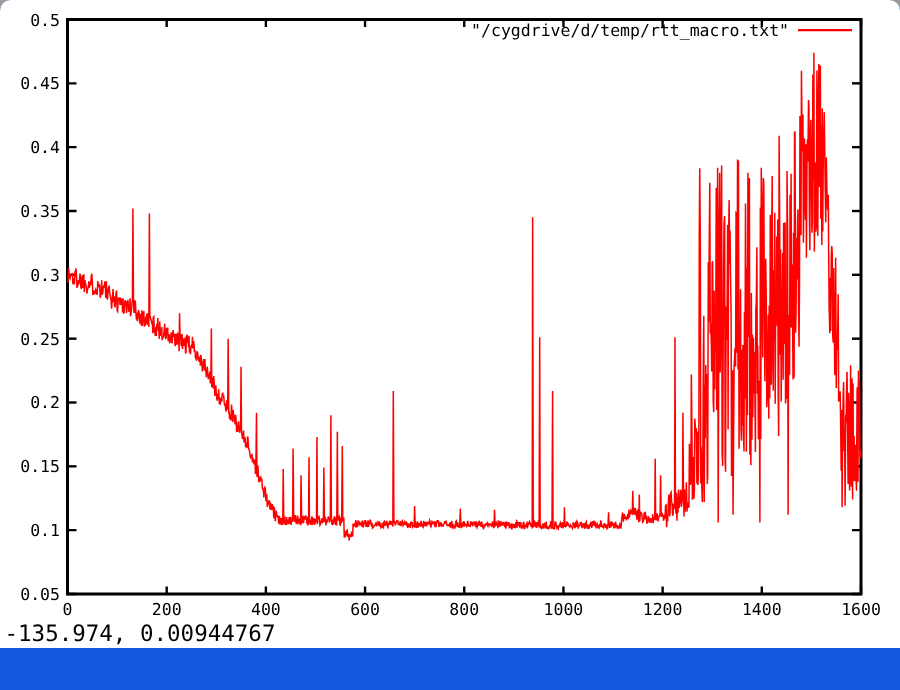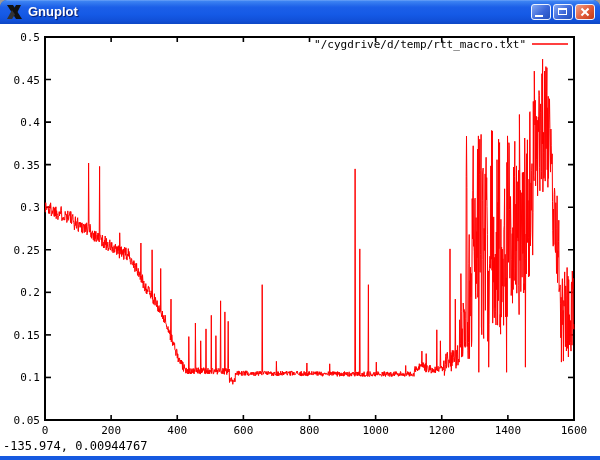--- a/index.html
+++ b/index.html
@@ -19,53 +19,34 @@
   .glyph-min{position:absolute;left:3px;bottom:2px;width:8px;height:2px;background:#fff;}
   .glyph-max{position:absolute;left:4px;top:3px;width:9px;height:7px;box-sizing:border-box;
              border:1px solid #fff;border-top-width:2px;}
   .glyph-close{position:absolute;left:0;top:0;width:100%;height:100%;}
   .glyph-close:before,.glyph-close:after{content:"";position:absolute;left:4px;top:6px;width:10px;height:2px;background:#fff;}
   .glyph-close:before{transform:rotate(45deg);} .glyph-close:after{transform:rotate(-45deg);}
   
   .client{height:432px;background:#fff;}
   .client svg{display:block;}
   .statusbar{height:17px;background:#fff;font-family:"DejaVu Sans Mono",monospace;
-             font-size:12px;color:#000;padding-left:3px;line-height:15px;}
+             font-size:15px;color:#000;padding-left:3px;line-height:15px;}
   
   .frame{fill:none;stroke:#000;stroke-width:2;}
   .tick{stroke:#000;stroke-width:1.6;}
   .lbl{font-family:"DejaVu Sans Mono",monospace;font-size:11px;fill:#000;}
   .legend-text{font-family:"DejaVu Sans Mono",monospace;font-size:11px;fill:#000;}
   #series-path{fill:none;stroke-width:1;}
   #legend-line{stroke-width:1.5;}
 </style>
 </head>
 <body>
 
 <div class="window">
 
-  <div class="titlebar">
-    <svg class="titlebar-icon" viewBox="0 0 19 18">
-      <path d="M2 2 L8 2 L17 16 L11 16 Z" fill="#111"></path>
-      <path d="M16 2 L11 2 L8.5 6.5 L11.5 11 Z" fill="#111"></path>
-      <path d="M2 16 L7 16 L10 11.5 L7 7 Z" fill="#333"></path>
-    </svg>
-    <span class="title-text">Gnuplot</span>
-    <div class="controls">
-      <button class="wbtn minmax">
-        <span class="glyph-min"></span>
-      </button>
-      <button class="wbtn minmax">
-        <span class="glyph-max"></span>
-      </button>
-      <button class="wbtn close">
-        <span class="glyph-close"></span>
-      </button>
-    </div>
-  </div>
 
   <div class="client">
     <svg id="chart" width="592" height="415" viewBox="0 0 592 415">
       <rect class="frame" x="45" y="13" width="529" height="383"></rect>
       <g id="axes">
           <line x1="45" y1="396" x2="45" y2="391" class="tick"></line>
           <line x1="45" y1="13" x2="45" y2="18" class="tick"></line>
           <text x="45" y="410" class="lbl" text-anchor="middle">0</text>
           <line x1="111.125" y1="396" x2="111.125" y2="391" class="tick"></line>
           <line x1="111.125" y1="13" x2="111.125" y2="18" class="tick"></line>

